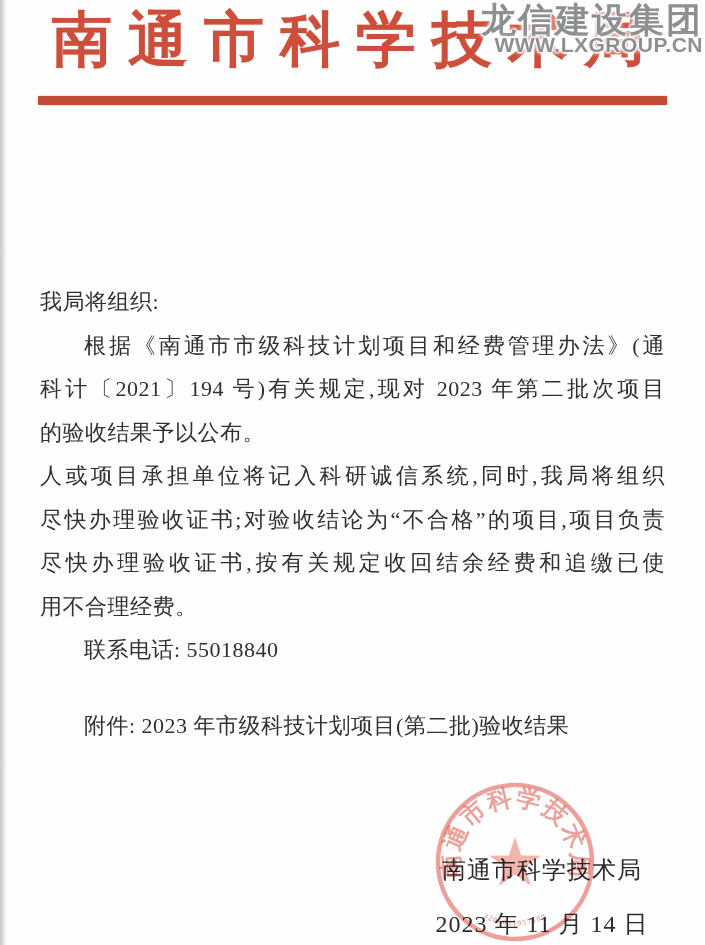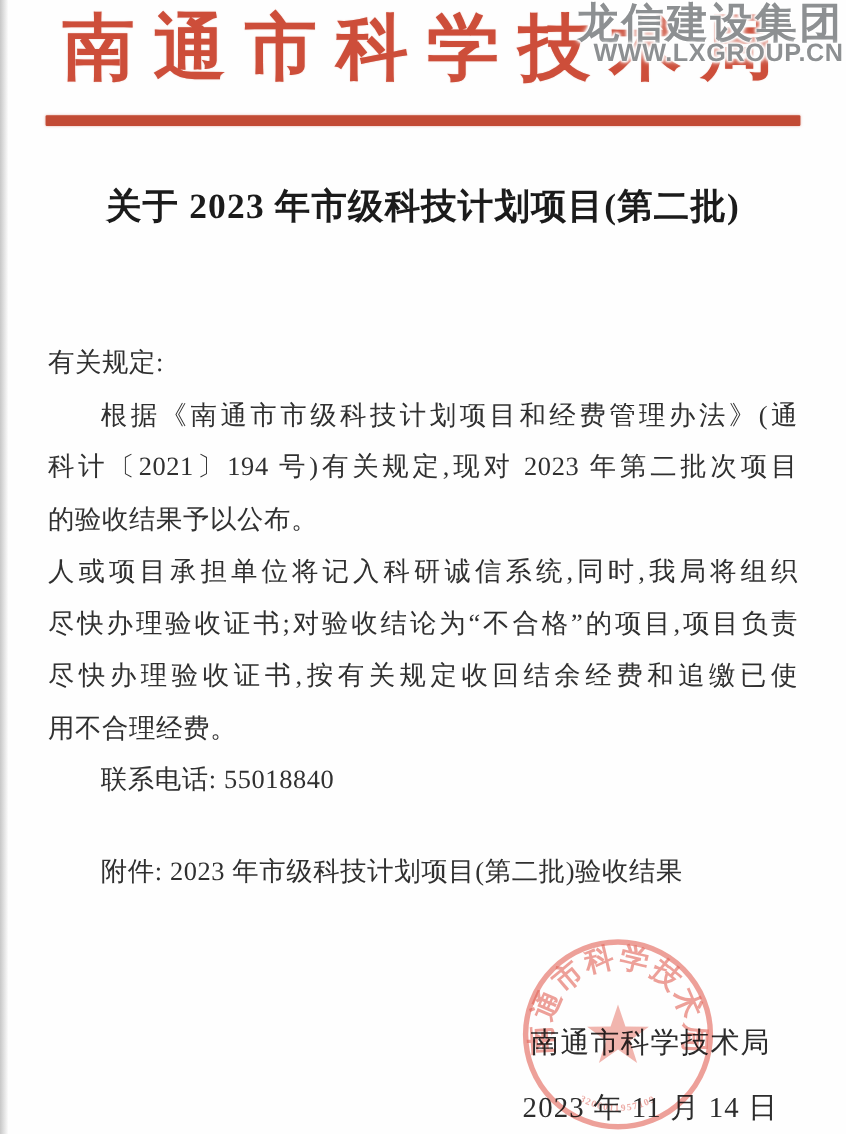--- a/index.html
+++ b/index.html
@@ -83,25 +83,24 @@
   </div>
 
   <div class="watermark">
     <div class="watermark-company">龙信建设集团</div>
     <div class="watermark-site">WWW.LXGROUP.CN</div>
   </div>
 
   <div class="red-rule"></div>
 
   <div class="doc-title">
-    <div>关于 2023 年市级科技计划项目(第二批)</div>
   </div>
 
   <div class="doc-body">
-    <div class="bl">有关规定:</div>
+    <div class="bl">我局将组织:</div>
 
     <div class="bl j ind">根据《南通市市级科技计划项目和经费管理办法》(通</div>
     <div class="bl j">科计〔2021〕194 号)有关规定,现对 2023 年第二批次项目</div>
     <div class="bl">的验收结果予以公布。</div>
 
     <div class="bl j">人或项目承担单位将记入科研诚信系统,同时,我局将组织</div>
     <div class="bl j">尽快办理验收证书;对验收结论为“不合格”的项目,项目负责</div>
     <div class="bl j">尽快办理验收证书,按有关规定收回结余经费和追缴已使</div>
     <div class="bl">用不合理经费。</div>
 

